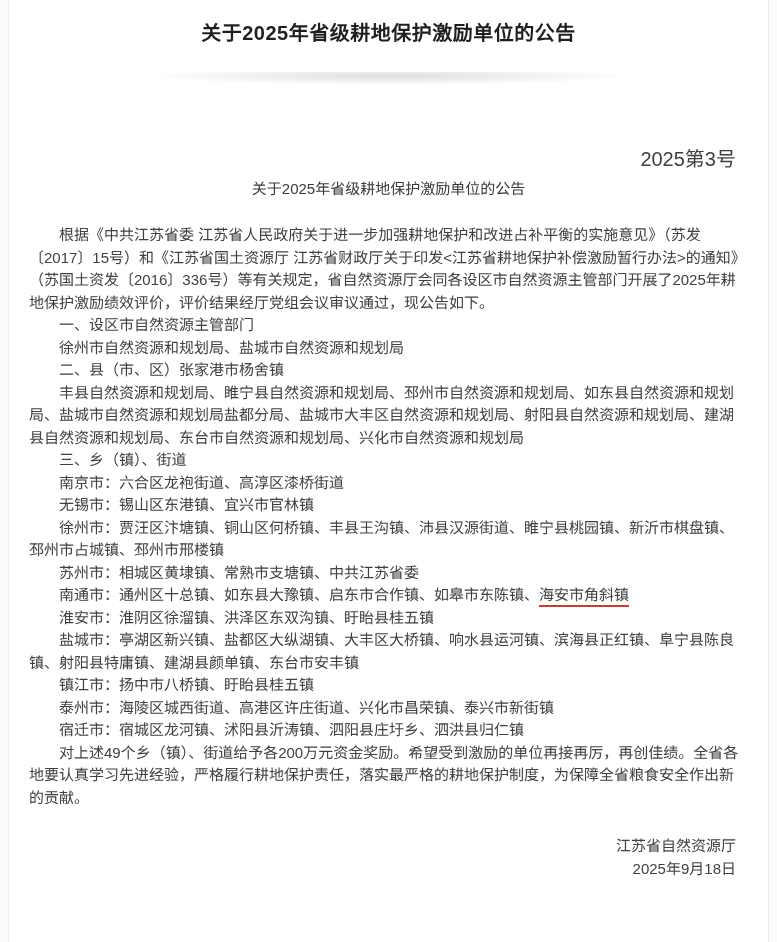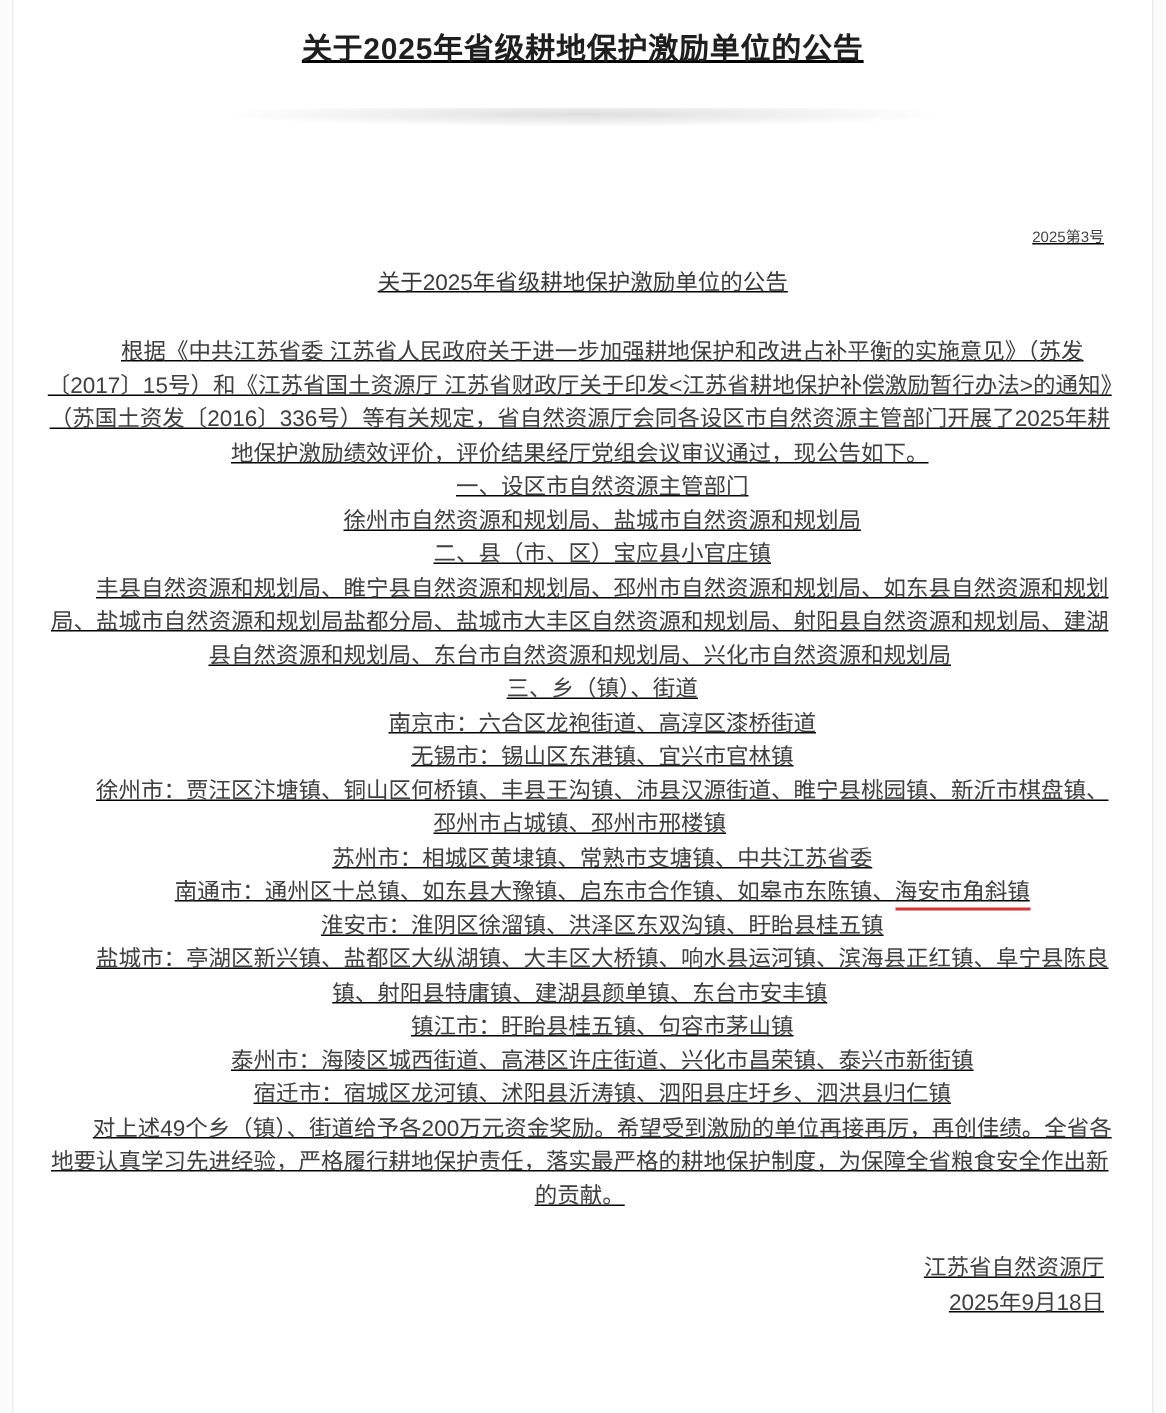--- a/index.html
+++ b/index.html
@@ -7,21 +7,20 @@
     padding: 0;
     background: #ffffff;
     font-family: "Liberation Sans", sans-serif;
   }
   .viewport {
     width: 777px;
     height: 942px;
     background: #fbfbfb;
     overflow: hidden;
     position: relative;
-    text-decoration: underline;
   }
   .page-card {
     box-sizing: border-box;
     margin: 0 8px;
     height: 942px;
     background: #ffffff;
     border-left: 1px solid #ececec;
     border-right: 1px solid #ececec;
   }
   .main-title {
@@ -37,41 +36,40 @@
     width: 610px;
     height: 14px;
     margin: 26px auto 0 auto;
     background:
       radial-gradient(ellipse 55% 85% at 50% 30%, rgba(0,0,0,0.13) 0%, rgba(0,0,0,0.05) 45%, rgba(0,0,0,0) 72%);
   }
   .doc-number {
     margin-top: 62px;
     padding-right: 32px;
     text-align: right;
-    font-size: 10px;
+    font-size: 20px;
     color: #404040;
     line-height: 22px;
   }
   .doc-title {
     margin-top: 8px;
     text-align: center;
     font-size: 15px;
     color: #3a3a3a;
     line-height: 22px;
   }
   .doc-body {
     padding: 24px 24px 0 20px;
     font-size: 15px;
     line-height: 22.5px;
     color: #404040;
   }
   .doc-body p {
     margin: 0;
     text-indent: 2em;
-    text-align: center;
   }
   .hl-underline {
     border-bottom: 2px solid #d946ef;
     padding-bottom: 2px;
   }
   .sig-block {
     margin-top: 26px;
     padding-right: 32px;
     text-align: right;
     font-size: 15px;
@@ -93,35 +91,35 @@
 
     <div class="doc-title">关于2025年省级耕地保护激励单位的公告</div>
 
     <div class="doc-body">
 
       <p>根据《中共江苏省委 江苏省人民政府关于进一步加强耕地保护和改进占补平衡的实施意见》（苏发〔2017〕15号）和《江苏省国土资源厅 江苏省财政厅关于印发&lt;江苏省耕地保护补偿激励暂行办法&gt;的通知》（苏国土资发〔2016〕336号）等有关规定，省自然资源厅会同各设区市自然资源主管部门开展了2025年耕地保护激励绩效评价，评价结果经厅党组会议审议通过，现公告如下。</p>
 
       <p>一、设区市自然资源主管部门</p>
       <p>徐州市自然资源和规划局、盐城市自然资源和规划局</p>
 
-      <p>二、县（市、区）宝应县小官庄镇</p>
+      <p>二、县（市、区）张家港市杨舍镇</p>
       <p>丰县自然资源和规划局、睢宁县自然资源和规划局、邳州市自然资源和规划局、如东县自然资源和规划局、盐城市自然资源和规划局盐都分局、盐城市大丰区自然资源和规划局、射阳县自然资源和规划局、建湖县自然资源和规划局、东台市自然资源和规划局、兴化市自然资源和规划局</p>
 
       <p>三、乡（镇）、街道</p>
 
       <p>南京市：六合区龙袍街道、高淳区漆桥街道</p>
       <p>无锡市：锡山区东港镇、宜兴市官林镇</p>
       <p>徐州市：贾汪区汴塘镇、铜山区何桥镇、丰县王沟镇、沛县汉源街道、睢宁县桃园镇、新沂市棋盘镇、邳州市占城镇、邳州市邢楼镇</p>
       <p>苏州市：相城区黄埭镇、常熟市支塘镇、中共江苏省委</p>
 
       <p><span>南通市：通州区十总镇、如东县大豫镇、启东市合作镇、如皋市东陈镇、</span><span class="hl-underline" style="border-bottom-color: rgb(214, 53, 53);">海安市角斜镇</span></p>
 
       <p>淮安市：淮阴区徐溜镇、洪泽区东双沟镇、盱眙县桂五镇</p>
       <p>盐城市：亭湖区新兴镇、盐都区大纵湖镇、大丰区大桥镇、响水县运河镇、滨海县正红镇、阜宁县陈良镇、射阳县特庸镇、建湖县颜单镇、东台市安丰镇</p>
-      <p>镇江市：盱眙县桂五镇、句容市茅山镇</p>
+      <p>镇江市：扬中市八桥镇、盱眙县桂五镇</p>
       <p>泰州市：海陵区城西街道、高港区许庄街道、兴化市昌荣镇、泰兴市新街镇</p>
       <p>宿迁市：宿城区龙河镇、沭阳县沂涛镇、泗阳县庄圩乡、泗洪县归仁镇</p>
 
       <p>对上述49个乡（镇）、街道给予各200万元资金奖励。希望受到激励的单位再接再厉，再创佳绩。全省各地要认真学习先进经验，严格履行耕地保护责任，落实最严格的耕地保护制度，为保障全省粮食安全作出新的贡献。</p>
     </div>
 
     <div class="sig-block">
       <div>江苏省自然资源厅</div>
       <div>2025年9月18日</div>
     </div>

